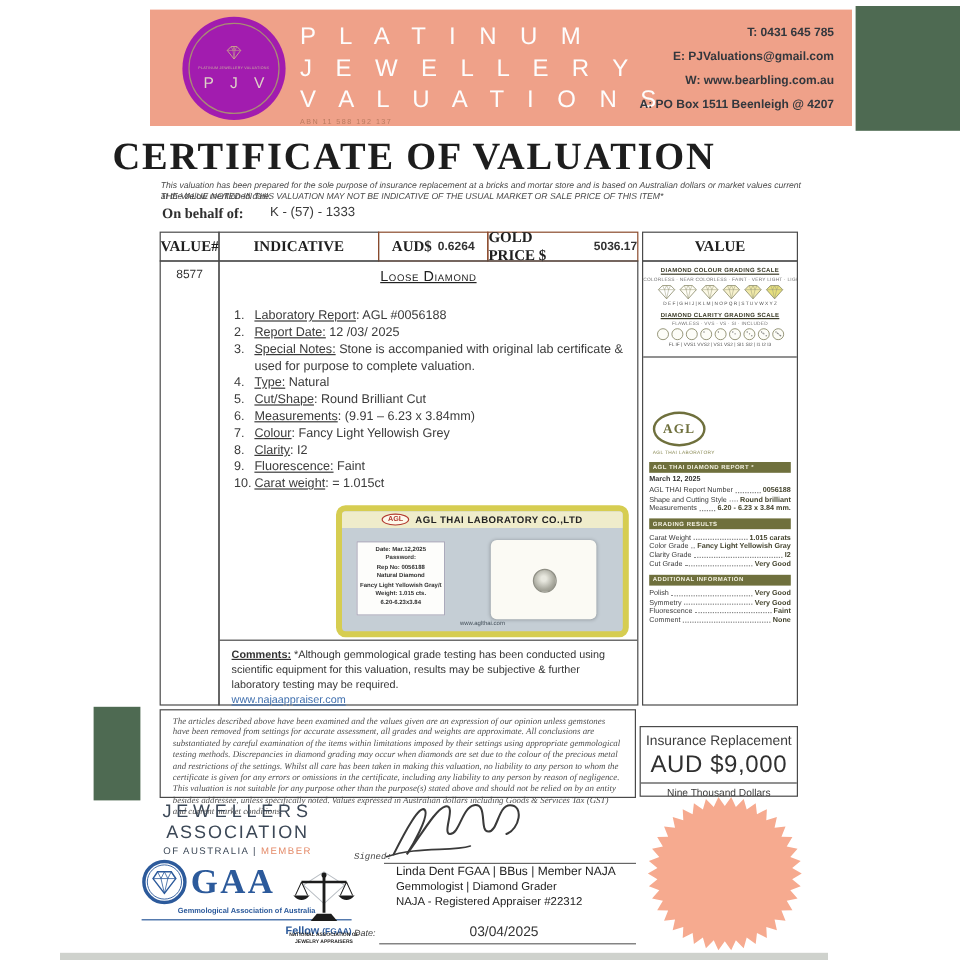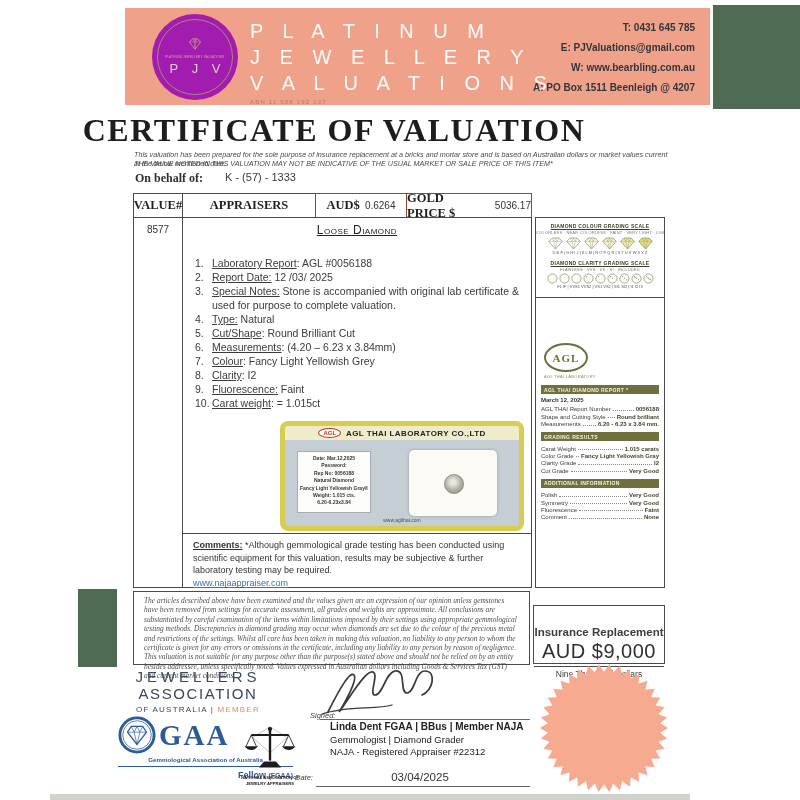--- a/index.html
+++ b/index.html
@@ -16,31 +16,31 @@
   .logo-ring{position:absolute;left:5px;top:5px;right:5px;bottom:5px;border:1px solid #a98c74;border-radius:50%;}
   .logo-ringtext{font-size:8px;color:#c9b39e;letter-spacing:.5px;transform:scale(.38);transform-origin:center;white-space:nowrap;height:6px;line-height:6px;margin-top:4px;}
   .logo-initials{color:#ddd2c6;font-size:13px;letter-spacing:5px;margin-top:1px;padding-left:5px;}
   .brand{position:absolute;left:125px;top:10px;}
   .brand-line{color:#fdfdfd;font-size:20px;letter-spacing:7px;line-height:26px;font-weight:400;}
   .abn{margin-top:3px;font-size:6px;color:#bb7b60;letter-spacing:1.2px;}
   .contact{position:absolute;right:15px;top:14px;text-align:right;color:#33373d;font-weight:bold;font-size:10px;}
   .contact div{margin-bottom:9px;}
 
   
-  .cert-title{position:absolute;left:0;top:112px;width:668px;text-align:center;font-family:"Liberation Serif",serif;font-weight:bold;font-size:32px;letter-spacing:1.5px;color:#1d1d1d;}
+  .cert-title{position:absolute;left:11px;top:112px;width:668px;text-align:center;font-family:"Liberation Serif",serif;font-weight:bold;font-size:32px;letter-spacing:1.5px;color:#1d1d1d;}
   .disc{position:absolute;left:134px;width:535px;font-style:italic;font-size:7.2px;color:#4a4a4a;font-family:"Liberation Sans",sans-serif;}
   .behalf-label{position:absolute;left:135px;top:171px;font-family:"Liberation Serif",serif;font-weight:bold;font-size:12px;}
   .behalf-value{position:absolute;left:225px;top:171px;font-size:11px;color:#3a3a3a;}
 
   
   .tbl{position:absolute;left:133px;top:193px;width:532px;height:395px;}
   .cell{position:absolute;border:1.2px solid #4a4a4a;box-sizing:border-box;}
   .hcell{display:flex;align-items:center;justify-content:center;font-family:"Liberation Serif",serif;font-size:12.5px;font-weight:bold;color:#1f1f1f;}
   .hl{border:1.6px solid #8a4a2c !important;}
-  .hnum{font-family:"Liberation Sans",sans-serif;font-weight:normal;font-size:10px;margin-left:5px;color:#333;}
+  .hnum{font-family:"Liberation Sans",sans-serif;font-weight:bold;font-size:10px;margin-left:5px;color:#333;}
   .code-val{position:absolute;top:6px;width:100%;text-align:center;font-size:10px;color:#333;}
   .item-title{position:absolute;top:5px;width:100%;text-align:center;font-variant:small-caps;font-size:12px;letter-spacing:.5px;text-decoration:underline;color:#222;}
   .dlist{position:absolute;left:12px;top:38px;right:6px;}
   .li{display:flex;font-size:10.5px;line-height:14px;color:#3b3b3b;}
   .li-num{width:17px;flex:none;}
   .li-body{flex:1;}
   .li-label{text-decoration:underline;}
 
   
   .photo{position:absolute;left:97px;top:203px;width:244px;height:110px;background:#c5ced5;border:5px solid #d6cd51;border-radius:8px;box-sizing:border-box;overflow:hidden;}
@@ -72,42 +72,42 @@
   .rbar{background:#6f703d;color:#f4f2e2;font-size:5px;font-weight:bold;letter-spacing:.4px;padding:1.5px 3px;margin:5px 0 3px 0;}
   .rdate{font-size:6px;font-weight:bold;color:#333;margin:2px 0;}
   .rrow{display:flex;align-items:flex-end;font-size:6px;color:#3a3a3a;height:7.4px;}
   .rl{white-space:nowrap;}
   .rdots{flex:1;border-bottom:1px dotted #888;margin:0 2px 1.5px 2px;}
   .rv{white-space:nowrap;font-weight:bold;color:#44442e;}
 
   
   .legal{position:absolute;left:133px;top:591px;width:397px;height:74px;border:1.4px solid #4a4a4a;box-sizing:border-box;padding:4px 10px;font-family:"Liberation Serif",serif;font-style:italic;font-size:7.4px;line-height:9.4px;color:#4f4f4f;}
   .ins{position:absolute;left:533px;top:605px;width:132px;height:59px;border:1.4px solid #4a4a4a;box-sizing:border-box;text-align:center;}
-  .ins-label{font-size:11.5px;color:#3d3d3d;margin-top:20px;font-weight:bold;}
+  .ins-label{font-size:11.5px;color:#3d3d3d;margin-top:6px;}
   .ins-amount{font-size:20px;color:#303030;letter-spacing:.5px;margin-top:2px;}
   .ins-words{border-top:1.2px solid #4a4a4a;font-size:8.5px;color:#3d3d3d;margin-top:3px;padding-top:1.5px;}
 
   
   .jaa{position:absolute;left:133px;top:668px;width:130px;text-align:center;color:#3c4857;}
   .jaa-l1{font-size:15px;letter-spacing:4px;}
   .jaa-l2{font-size:15px;letter-spacing:1.6px;}
   .jaa-l3{font-size:8px;letter-spacing:1.2px;margin-top:3px;font-weight:normal;}
   .jaa-member{color:#e48a68;}
   .gaa{position:absolute;left:118px;top:716px;width:175px;}
   .gaa-row{display:flex;align-items:center;}
   .gaa-name{font-family:"Liberation Serif",serif;font-weight:bold;font-size:29px;color:#2c5a9b;letter-spacing:2px;margin-left:3px;}
   .gaa-sub{font-size:6.2px;font-weight:bold;color:#2c5a9b;text-align:center;margin-top:2px;border-bottom:1.5px solid #2c5a9b;padding-bottom:3px;}
   .gaa-fellow{text-align:right;font-size:9px;font-weight:bold;color:#2c5a9b;margin-top:3px;}
   .gaa-fellow .paren{font-size:7px;}
   .naja{position:absolute;left:238px;top:724px;width:64px;text-align:center;}
   .naja-cap{font-size:4.2px;font-weight:bold;color:#222;line-height:5.5px;margin-top:1px;}
   .signed-label,.date-label{position:absolute;font-size:7.5px;font-style:italic;color:#444;}
   .uline{position:absolute;border-top:1px solid #666;}
   .signer{position:absolute;left:330px;top:721px;color:#222;}
-  .signer-name{font-size:10px;font-weight:bold;}
+  .signer-name{font-size:10px;font-weight:normal;}
   .signer-role,.signer-reg{font-size:9.5px;margin-top:1.5px;}
   .date-value{position:absolute;left:360px;top:771px;width:120px;text-align:center;font-size:11.5px;color:#333;}
   .seal{position:absolute;left:536px;top:660px;}
 </style>
 </head>
 <body>
 
 <div class="art-green" style="left:713px;top:5px;width:87px;height:104px;"></div>
 <div class="art-green" style="left:78px;top:589px;width:39px;height:78px;"></div>
 <div class="art-gray" style="left:50px;top:794px;width:640px;height:6px;"></div>
@@ -138,29 +138,30 @@
 
 <div class="cert-title">CERTIFICATE OF VALUATION</div>
 <div class="disc" style="top:150px;">This valuation has been prepared for the sole purpose of insurance replacement at a bricks and mortar store and is based on Australian dollars or market values current at the below mentioned date.</div>
 <div class="disc" style="top:159px;">THE VALUE NOTED IN THIS VALUATION MAY NOT BE INDICATIVE OF THE USUAL MARKET OR SALE PRICE OF THIS ITEM*</div>
 <div class="behalf-label">On behalf of:</div>
 <div class="behalf-value">K - (57) - 1333</div>
 
 <div class="tbl">
 
   <div class="cell hcell" style="left:0;top:0;width:50px;height:25px;">VALUE#</div>
-  <div class="cell hcell" style="left:49px;top:0;width:134px;height:25px;">APPRAISERS</div>
+  <div class="cell hcell" style="left:49px;top:0;width:134px;height:25px;">INDICATIVE</div>
   <div class="cell hcell hl" style="left:182px;top:0;width:92px;height:25px;">
     <span>AUD$</span>
     <span class="hnum">0.6264</span>
   </div>
   <div class="cell hcell hl" style="left:273px;top:0;width:126px;height:25px;gap:28px;">
     <span>GOLD PRICE $</span>
     <span class="hnum">5036.17</span>
   </div>
+  <div class="cell hcell" style="left:402px;top:0;width:130px;height:25px;">VALUE</div>
 
   <div class="cell" style="left:0;top:24px;width:50px;height:371px;">
     <div class="code-val">8577</div>
   </div>
 
   <div class="cell" style="left:49px;top:24px;width:350px;height:371px;">
     <div class="item-title">Loose Diamond</div>
     <div class="dlist">
         <div class="li">
           <span class="li-num">1.</span>
@@ -177,21 +178,21 @@
         <div class="li">
           <span class="li-num">4.</span>
           <span class="li-body"><span class="li-label">Type:</span><span> Natural</span></span>
         </div>
         <div class="li">
           <span class="li-num">5.</span>
           <span class="li-body"><span class="li-label">Cut/Shape</span><span>: Round Brilliant Cut</span></span>
         </div>
         <div class="li">
           <span class="li-num">6.</span>
-          <span class="li-body"><span class="li-label">Measurements</span><span>: (4.20 – 6.23 x 3.84mm)</span></span>
+          <span class="li-body"><span class="li-label">Measurements</span><span>: (9.91 – 6.23 x 3.84mm)</span></span>
         </div>
         <div class="li">
           <span class="li-num">7.</span>
           <span class="li-body"><span class="li-label">Colour</span><span>: Fancy Light Yellowish Grey</span></span>
         </div>
         <div class="li">
           <span class="li-num">8.</span>
           <span class="li-body"><span class="li-label">Clarity</span><span>: I2</span></span>
         </div>
         <div class="li">
@@ -421,21 +422,21 @@
     <path d="M44 26 Q52 35 60 26 Z" fill="#1c1c1c"></path>
     <path d="M17 51 H43 L37 44 H23 Z" fill="#1c1c1c"></path>
   </svg>
   <div class="naja-cap">NATIONAL ASSOCIATION OF JEWELRY APPRAISERS</div>
 </div>
 
 <svg class="abs" style="left:318px;top:664px;" width="128" height="54" viewBox="0 0 128 54">
   <path d="M10 48 C 20 28, 32 6, 36 11 C 40 16, 25 42, 21 48 C 31 35, 45 10, 53 8 C 63 6, 50 31, 57 31 C 65 31, 67 9, 77 7 C 89 5, 81 29, 89 29 C 97 29, 97 7, 107 7 C 119 7, 115 27, 104 31" stroke="#3a3a3a" fill="none" stroke-width="1.7" stroke-linecap="round"></path>
   <path d="M4 50 C 30 41, 58 46, 74 41" stroke="#3a3a3a" fill="none" stroke-width="1.3" stroke-linecap="round"></path>
 </svg>
-<div class="signed-label" style="left:310px;top:711px;">Signed:</div>
+<div class="signed-label" style="left:295px;top:711px;font-family:Liberation Mono, monospace;">Signed:</div>
 <div class="uline" style="left:320px;top:719px;width:210px;"></div>
 
 <div class="signer">
   <div class="signer-name">Linda Dent  FGAA | BBus | Member NAJA</div>
   <div class="signer-role">Gemmologist | Diamond Grader</div>
   <div class="signer-reg">NAJA - Registered Appraiser #22312</div>
 </div>
 
 <div class="date-label" style="left:295px;top:773px;">Date:</div>
 <div class="date-value">03/04/2025</div>

